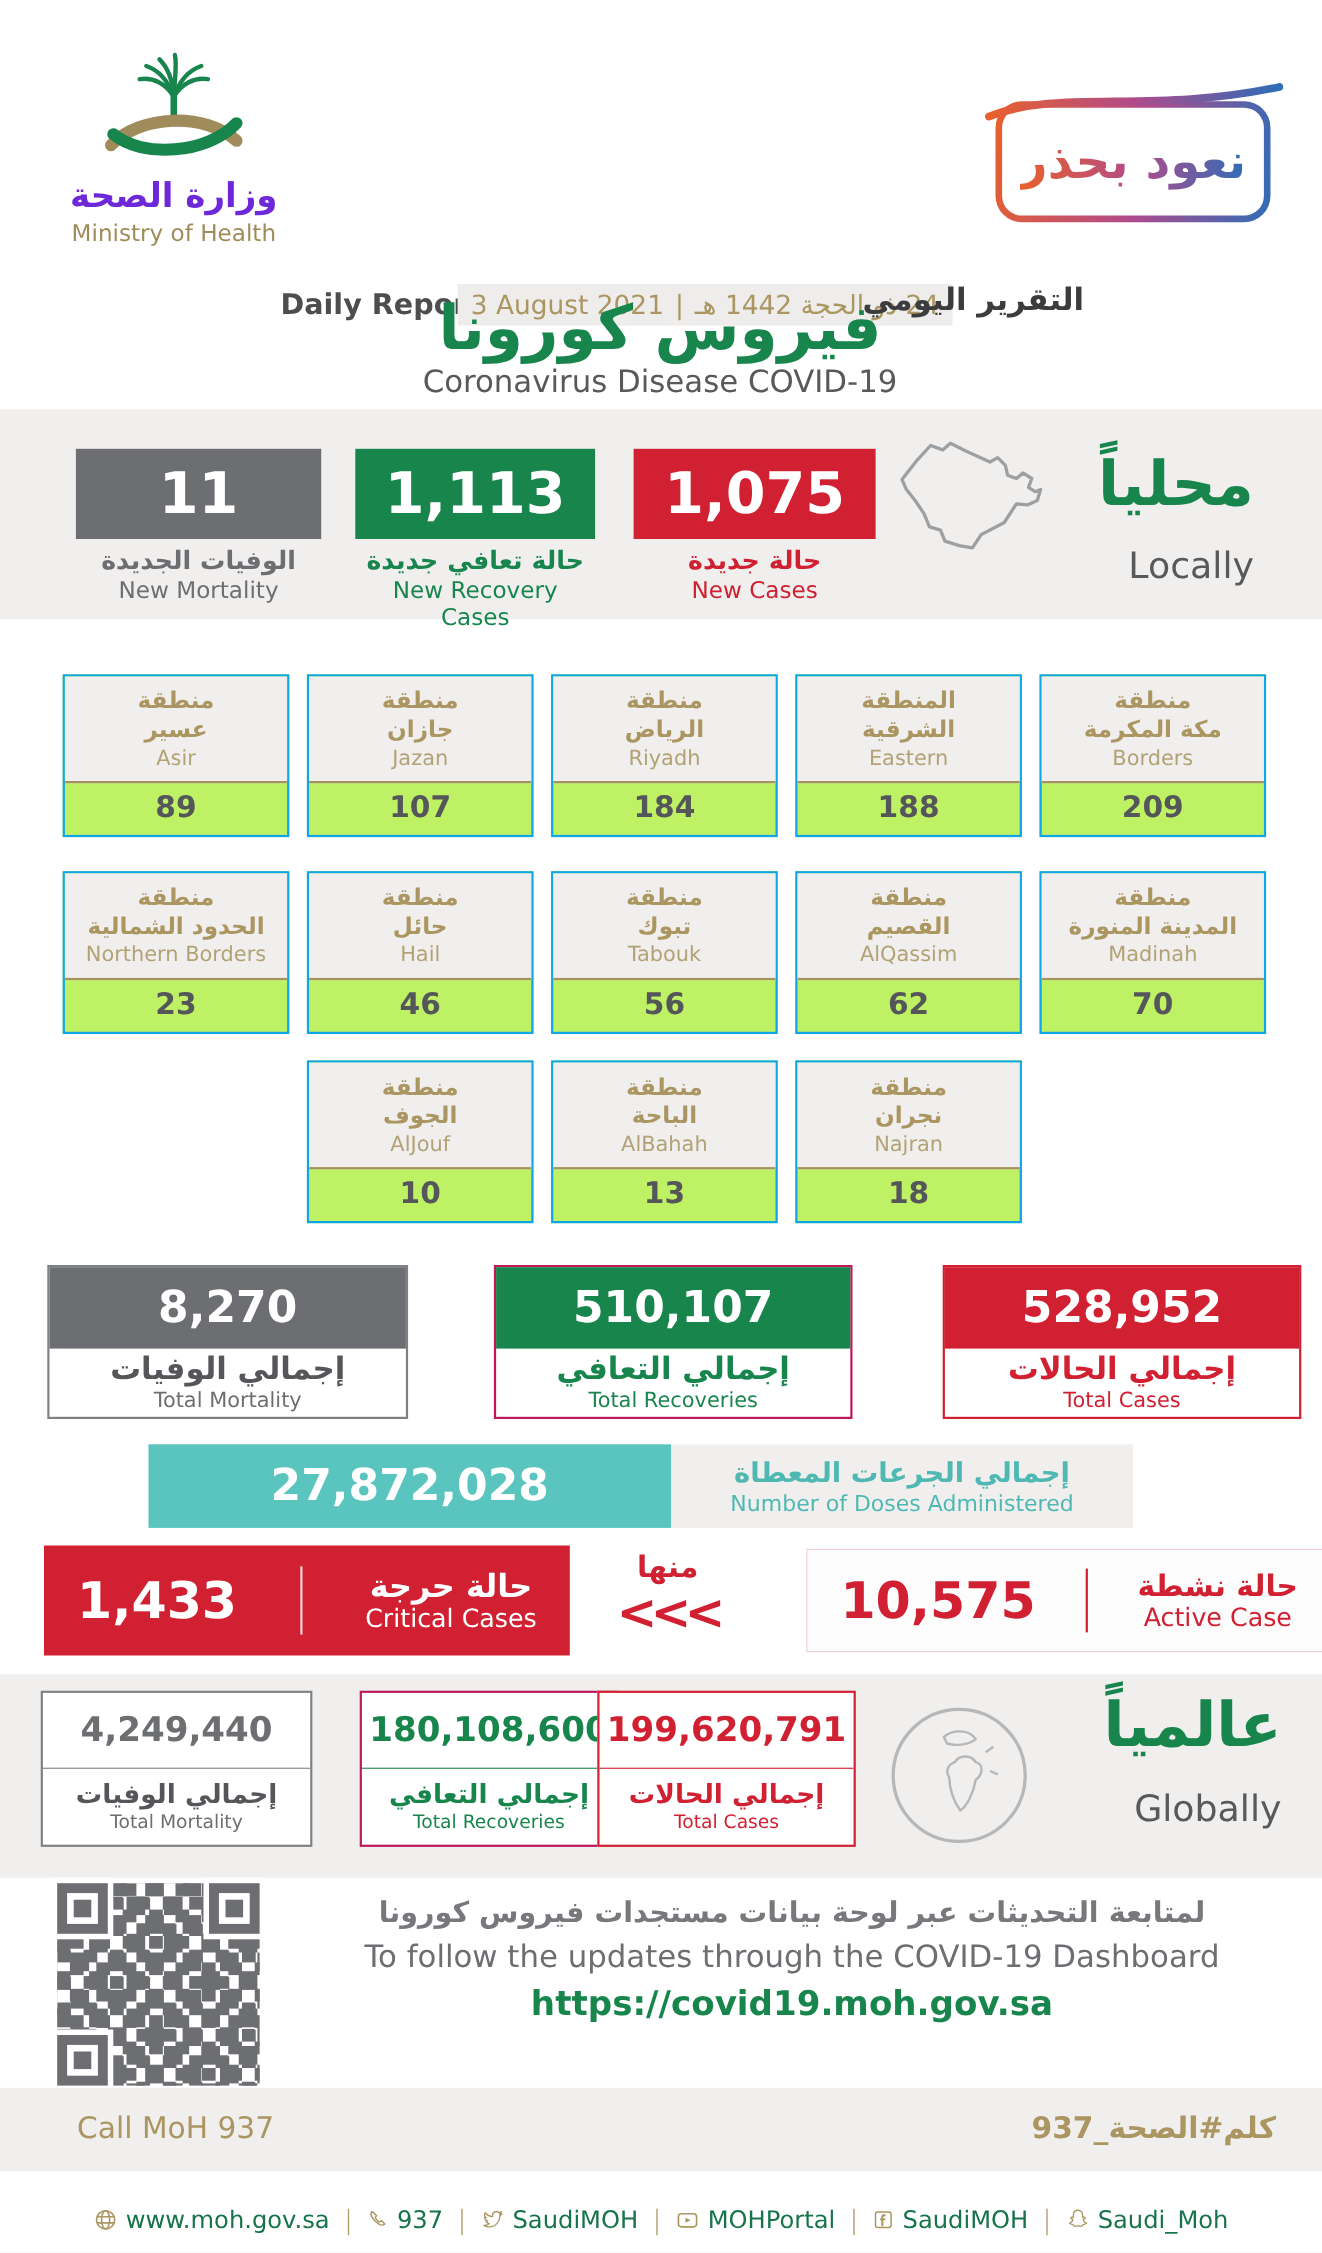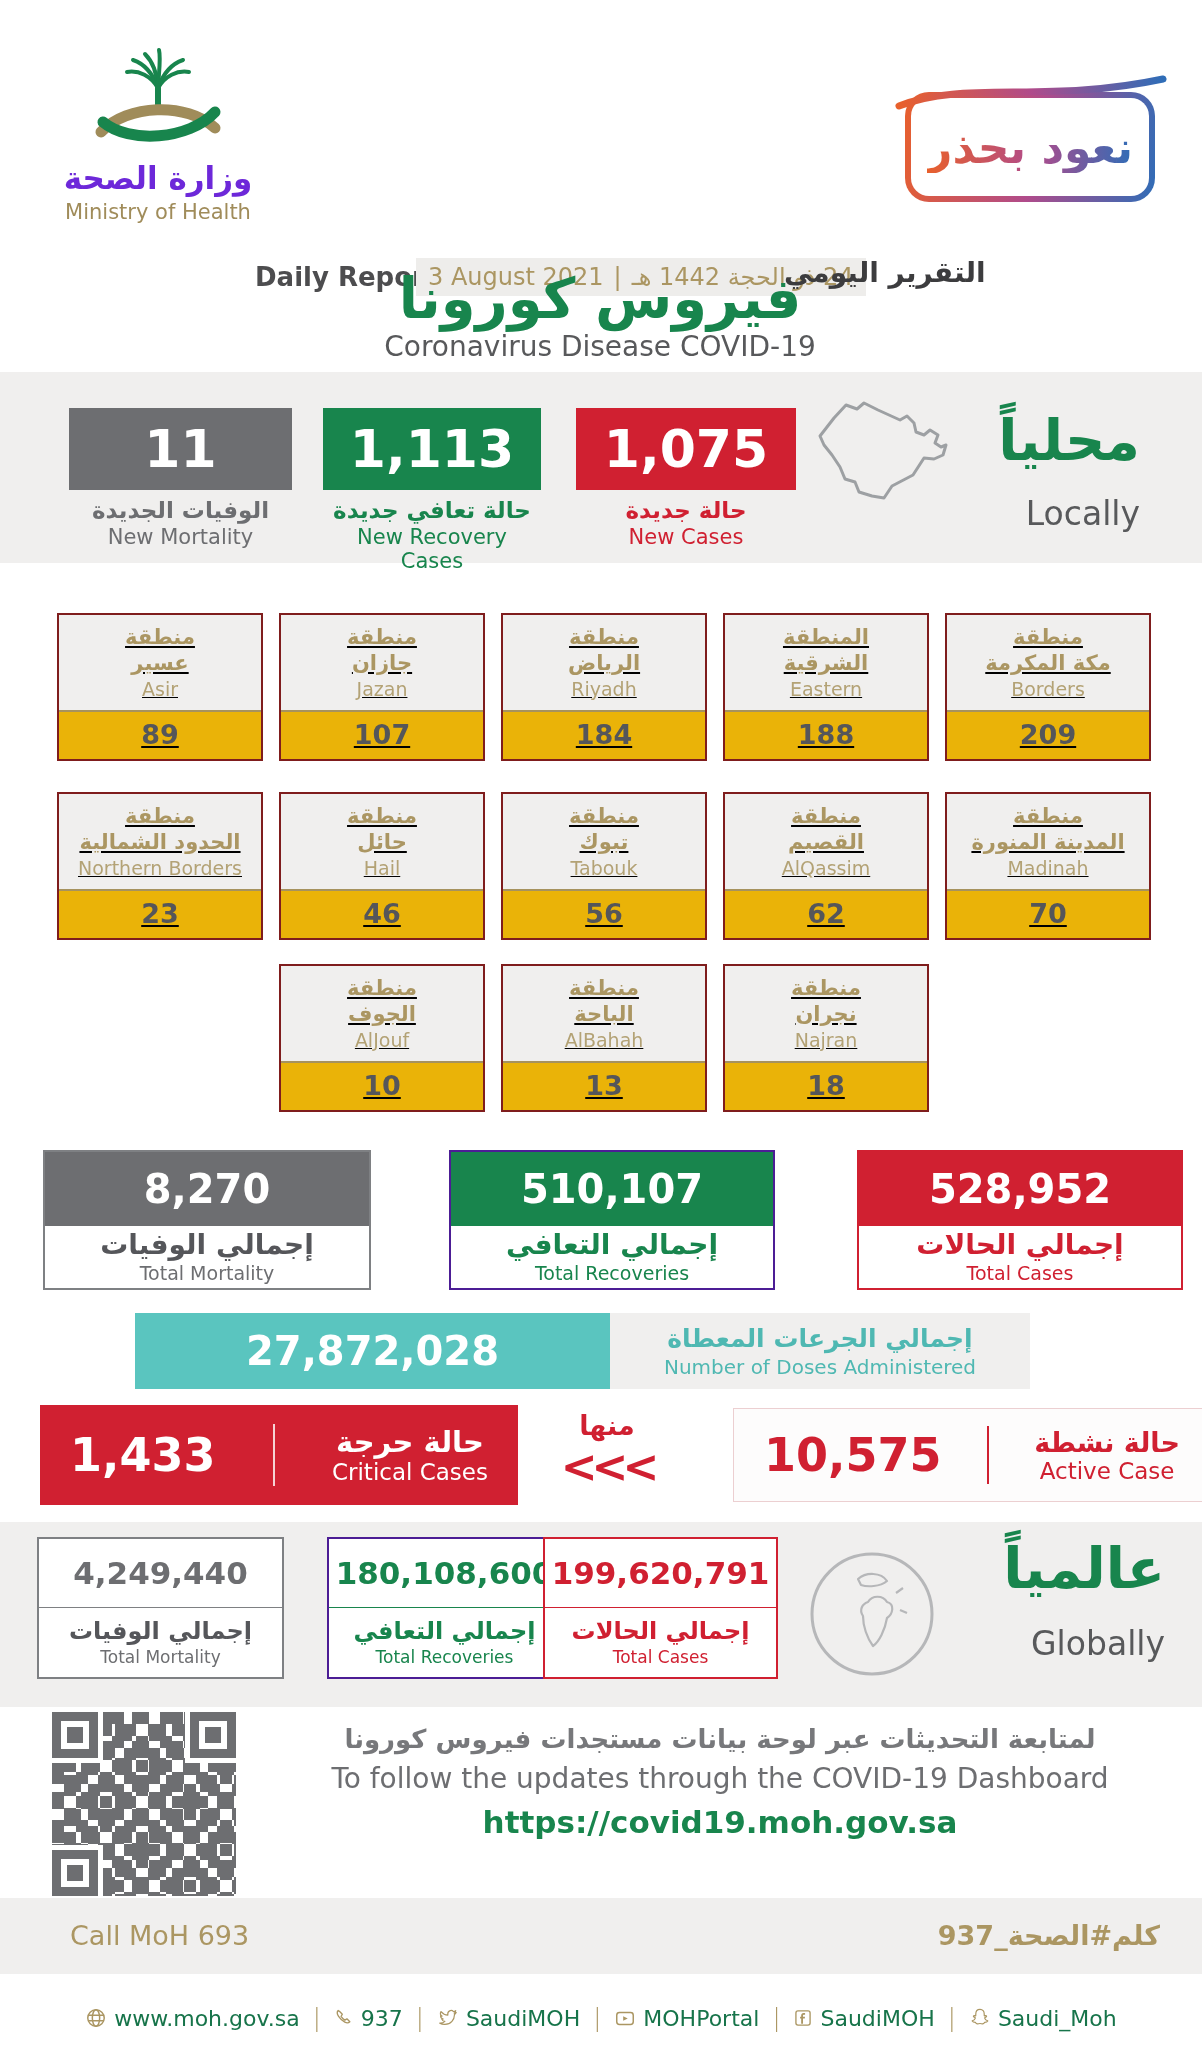--- a/index.html
+++ b/index.html
@@ -41,37 +41,37 @@
         font-size:52px;font-weight:bold;}
   .nlab-ar{margin-top:8px;font-size:23px;font-weight:bold;line-height:1.1;}
   .nlab-en{font-size:21px;margin-top:2px;}
   .bg-gray{background:#6d6e71;} .bg-green{background:#18854d;} .bg-red{background:#d02031;}
   .c-gray{color:#6d6e71;} .c-green{color:#18854d;} .c-red{color:#d02031;}
   .ksa-map{position:absolute;left:812px;top:10px;}
   .loc-ar{position:absolute;right:62px;top:36px;font-size:56px;font-weight:bold;color:#18854d;}
   .loc-en{position:absolute;right:62px;top:122px;font-size:33px;color:#58595b;}
 
   
-  .rbox{position:absolute;width:206px;height:148px;border:2px solid #7f1d1d;background:#eab308;box-sizing:border-box;text-decoration:underline;}
+  .rbox{position:absolute;width:206px;height:148px;border:2px solid #0ea5e9;background:#bef264;box-sizing:border-box;}
   .rhead{height:97px;background:#f0efee;border-bottom:2px solid #a6925e;display:flex;flex-direction:column;
          justify-content:center;align-items:center;box-sizing:border-box;}
   .rar{color:#ab9662;font-weight:bold;font-size:21px;line-height:1.2;text-align:center;}
   .ren{color:#b3a275;font-size:19px;margin-top:2px;}
   .rval{height:45px;display:flex;align-items:center;justify-content:center;color:#55565a;
         font-weight:bold;font-size:27px;}
   .row1{top:613px;} .row2{top:792px;} .row3{top:964px;}
 
   
   .tbox{position:absolute;top:1150px;height:140px;background:#fff;box-sizing:border-box;}
   .tnum{height:74px;display:flex;align-items:center;justify-content:center;color:#fff;
         font-size:40px;font-weight:bold;}
   .tlab{height:62px;display:flex;flex-direction:column;align-items:center;justify-content:center;}
   .tlab .ar{font-size:28px;font-weight:bold;line-height:1.05;}
   .tlab .en{font-size:19px;margin-top:2px;}
-  .bd-gray{border:2px solid #7e8083;} .bd-green{border:2px solid #4c1d95;} .bd-red{border:2px solid #d02031;}
+  .bd-gray{border:2px solid #7e8083;} .bd-green{border:2px solid #be185d;} .bd-red{border:2px solid #d02031;}
 
   
   .doses-val{position:absolute;left:135px;top:1313px;width:475px;height:76px;background:#5ac5bf;
              display:flex;align-items:center;justify-content:center;color:#fff;font-size:40px;font-weight:bold;}
   .doses-lab{position:absolute;left:610px;top:1313px;width:420px;height:76px;background:#f0efee;
              display:flex;flex-direction:column;align-items:center;justify-content:center;color:#4fb8b2;}
   .doses-lab .ar{font-size:25px;font-weight:bold;}
   .doses-lab .en{font-size:20px;margin-top:2px;}
 
   
@@ -402,21 +402,21 @@
       <div class="qf" style="left:0;top:0;"></div>
       <div class="qf" style="right:0;top:0;"></div>
       <div class="qf" style="left:0;bottom:0;"></div>
     </div>
     <div class="dash-ar" dir="rtl">لمتابعة التحديثات عبر لوحة بيانات مستجدات فيروس كورونا</div>
     <div class="dash-en">To follow the updates through the COVID-19 Dashboard</div>
     <a class="dash-url" href="#">https://covid19.moh.gov.sa</a>
   </section>
 
   <div class="call-band">
-    <span class="call-en">Call MoH 693</span>
+    <span class="call-en">Call MoH 937</span>
     <span class="call-ar" dir="rtl">كلم#الصحة_937</span>
   </div>
 
   <div class="footer">
     <span class="f-item">
       <svg width="22" height="22" viewBox="0 0 24 24">
           <g fill="none" stroke="#ab9662" stroke-width="1.6">
             <circle cx="12" cy="12" r="9"></circle>
             <ellipse cx="12" cy="12" rx="4" ry="9"></ellipse>
             <path d="M3.5 9h17M3.5 15h17"></path>

